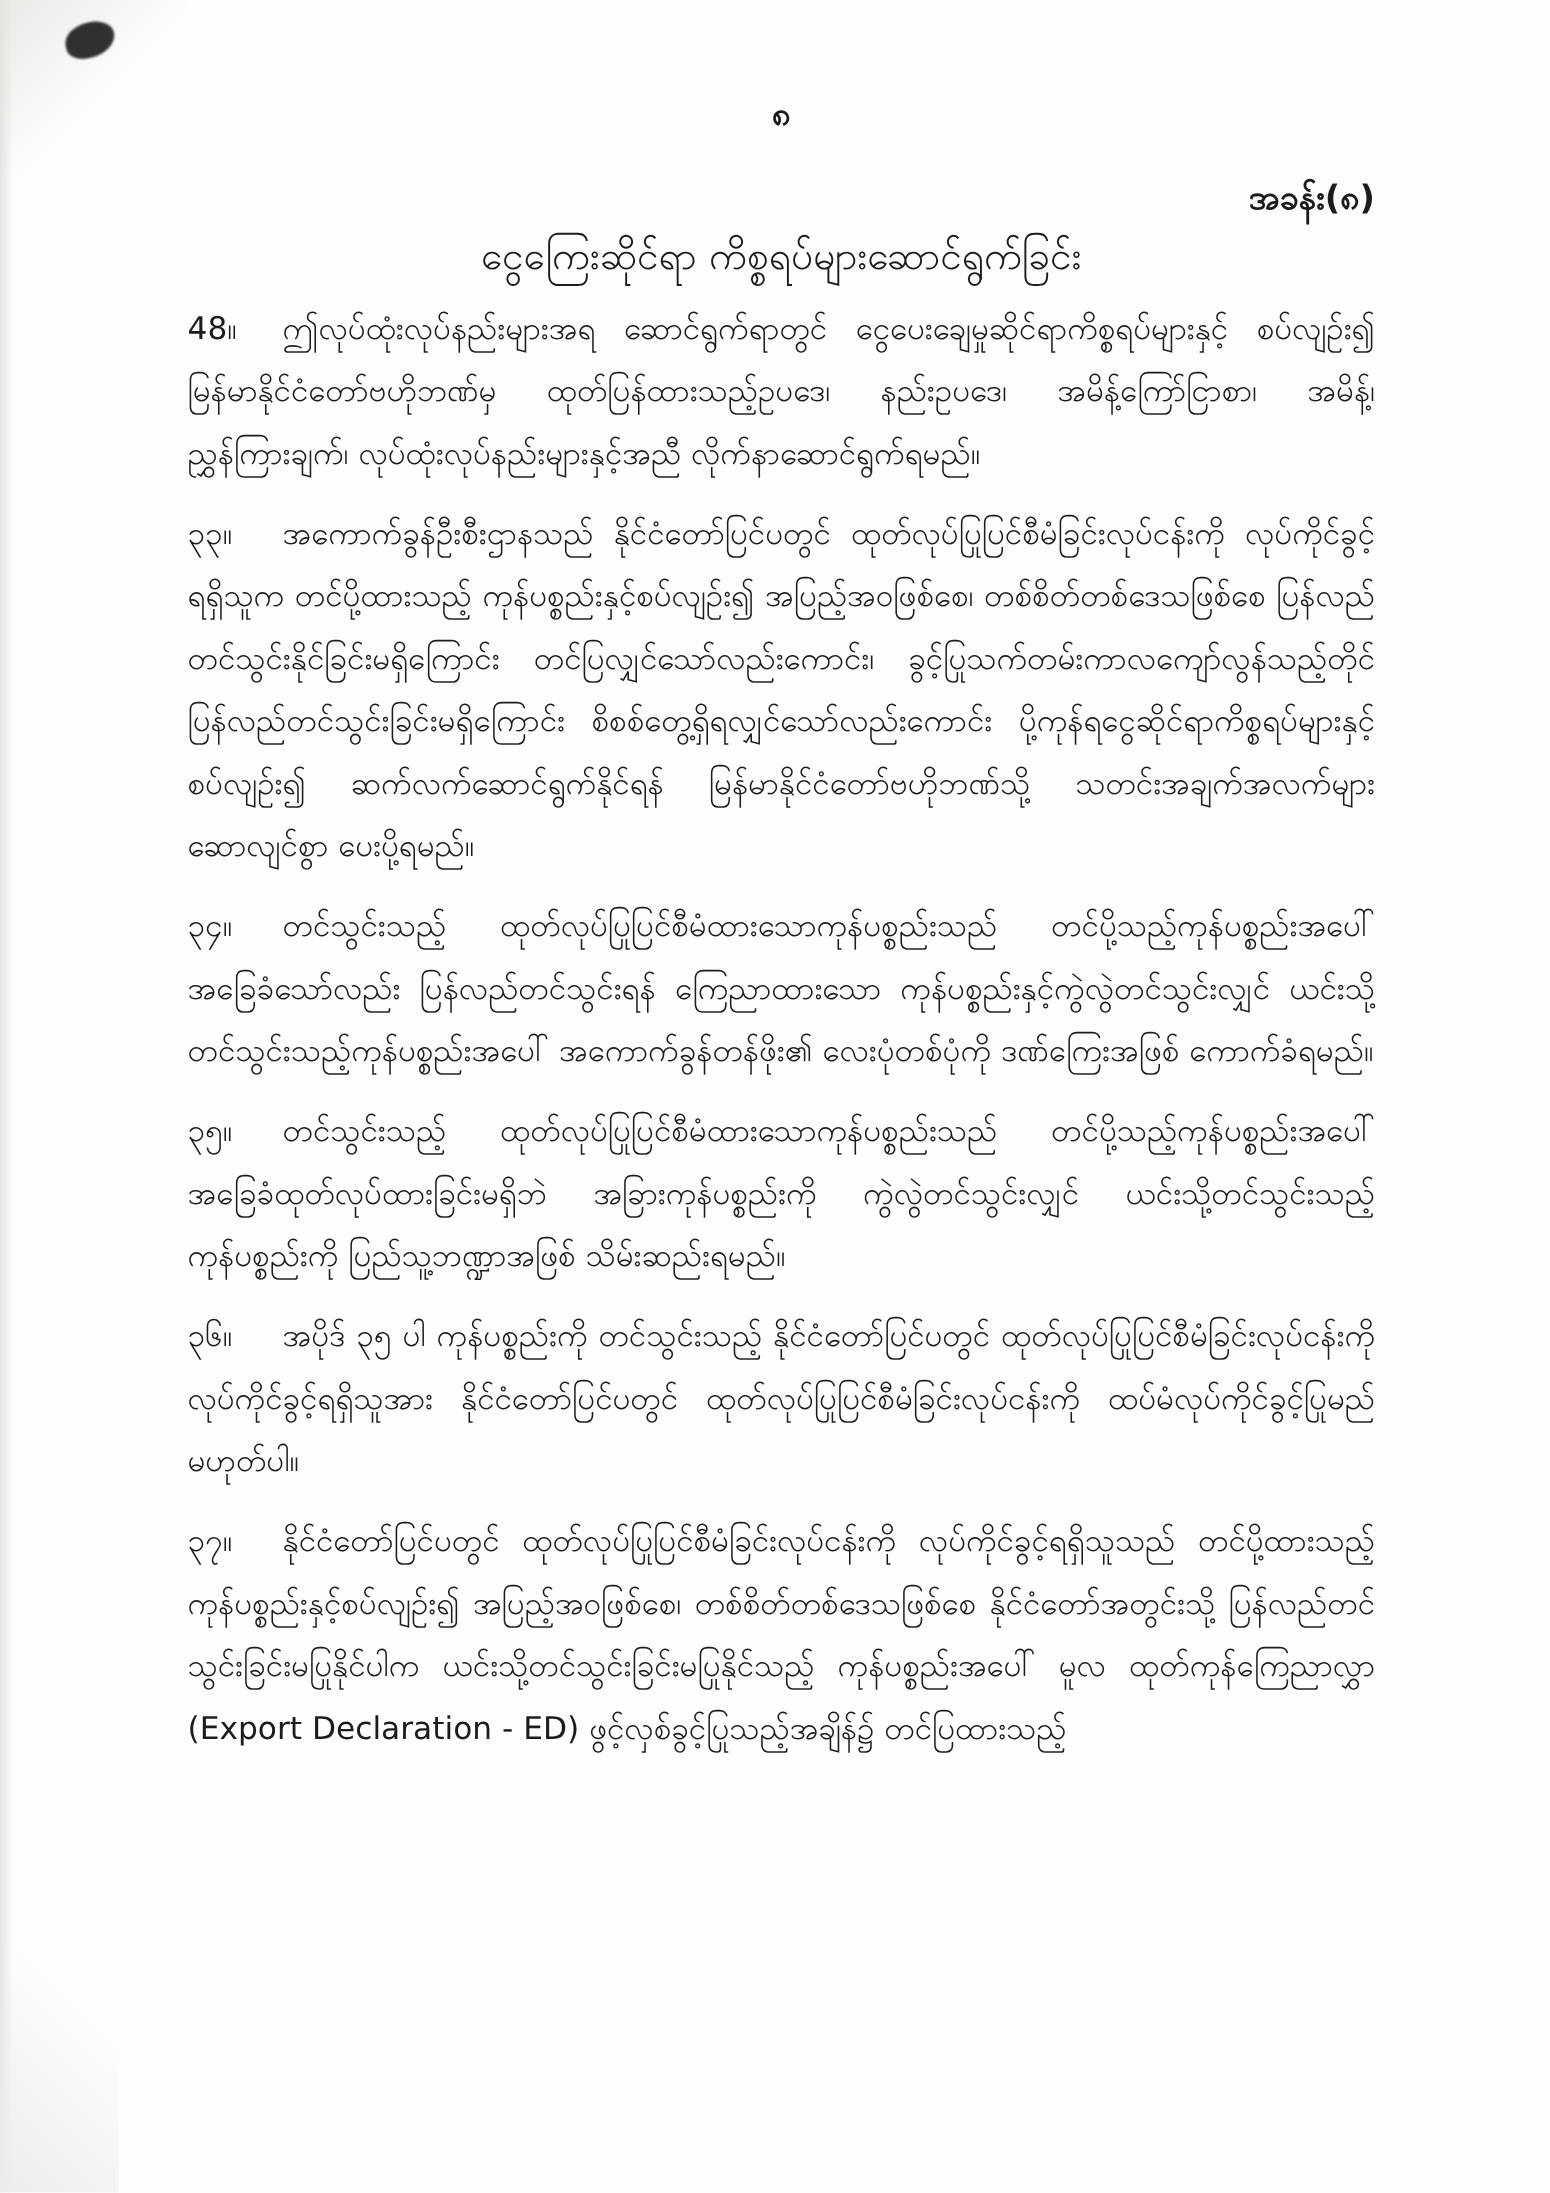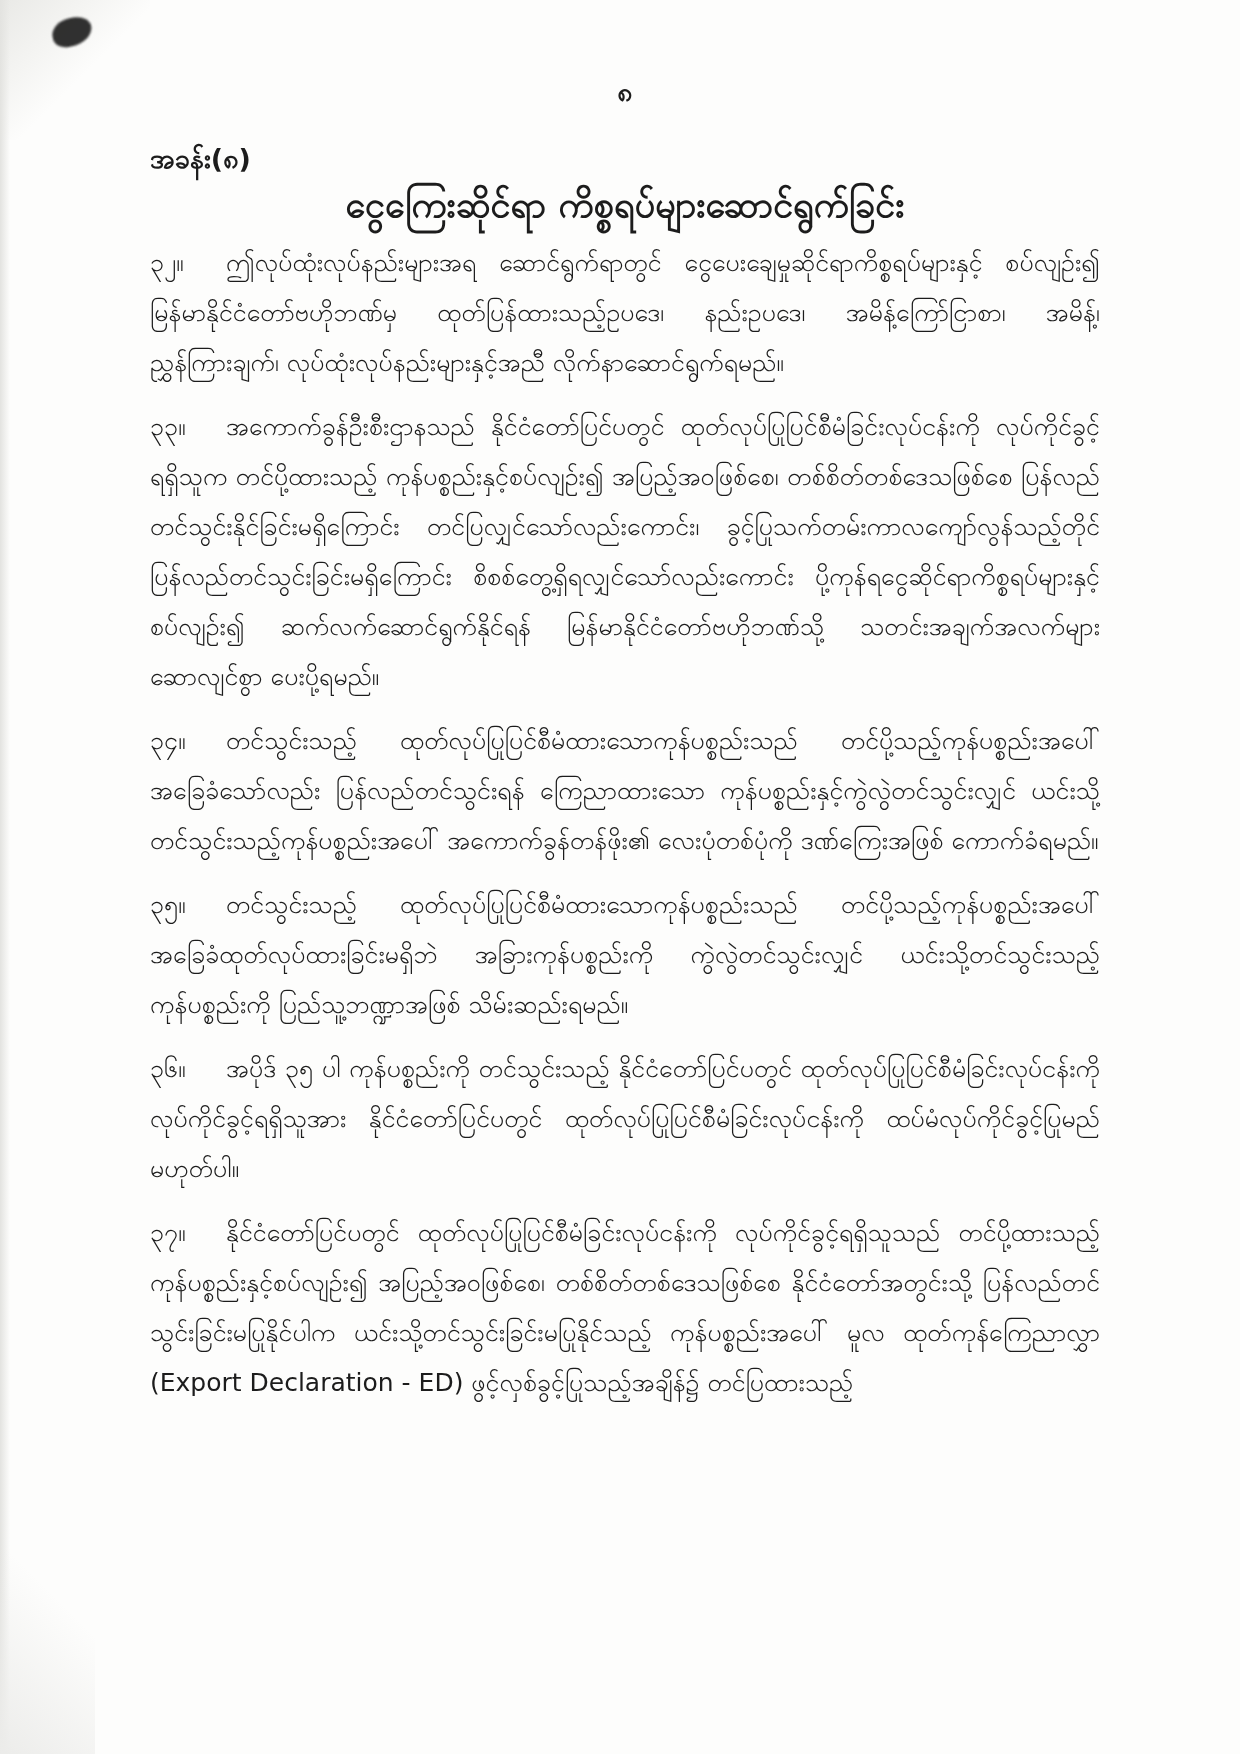--- a/index.html
+++ b/index.html
@@ -56,30 +56,30 @@
     pointer-events: none;
   }
   .page-number {
     text-align: center;
     font-size: 26px;
     font-weight: bold;
     line-height: 36px;
     margin-bottom: 26px;
   }
   .chapter-heading {
-    text-align: left;
+    text-align: right;
     font-size: 27px;
     font-weight: bold;
     line-height: 46px;
     margin-top: 14px;
   }
   .chapter-subtitle {
     text-align: center;
-    font-size: 36px;
-    font-weight: bold;
+    font-size: 31px;
+    font-weight: normal;
     line-height: 46px;
     margin-bottom: 10px;
   }
   .para {
     font-size: 25px;
     line-height: 50px;
     text-align: justify;
     margin: 0 0 14px 0;
   }
   .para-num {
@@ -96,21 +96,21 @@
   <div class="corner-mark"></div>
   <div class="edge-shade-left"></div>
   <div class="bottom-left-shade"></div>
 
   <div class="page-number">၈</div>
 
   <div class="chapter-heading">အခန်း(၈)</div>
   <div class="chapter-subtitle">ငွေကြေးဆိုင်ရာ ကိစ္စရပ်များဆောင်ရွက်ခြင်း</div>
 
   <div class="para">
-    <span class="para-num">၃၂။</span><span>ဤလုပ်ထုံးလုပ်နည်းများအရ ဆောင်ရွက်ရာတွင် ငွေပေးချေမှုဆိုင်ရာကိစ္စရပ်များနှင့် စပ်လျဉ်း၍ မြန်မာနိုင်ငံတော်ဗဟိုဘဏ်မှ ထုတ်ပြန်ထားသည့်ဥပဒေ၊ နည်းဥပဒေ၊ အမိန့်ကြော်ငြာစာ၊ အမိန့်၊ ညွှန်ကြားချက်၊ လုပ်ထုံးလုပ်နည်းများနှင့်အညီ လိုက်နာဆောင်ရွက်ရမည်။</span>
+    <span class="para-num">48။</span><span>ဤလုပ်ထုံးလုပ်နည်းများအရ ဆောင်ရွက်ရာတွင် ငွေပေးချေမှုဆိုင်ရာကိစ္စရပ်များနှင့် စပ်လျဉ်း၍ မြန်မာနိုင်ငံတော်ဗဟိုဘဏ်မှ ထုတ်ပြန်ထားသည့်ဥပဒေ၊ နည်းဥပဒေ၊ အမိန့်ကြော်ငြာစာ၊ အမိန့်၊ ညွှန်ကြားချက်၊ လုပ်ထုံးလုပ်နည်းများနှင့်အညီ လိုက်နာဆောင်ရွက်ရမည်။</span>
   </div>
 
   <div class="para">
     <span class="para-num">၃၃။</span><span>အကောက်ခွန်ဦးစီးဌာနသည် နိုင်ငံတော်ပြင်ပတွင် ထုတ်လုပ်ပြုပြင်စီမံခြင်းလုပ်ငန်းကို လုပ်ကိုင်ခွင့်ရရှိသူက တင်ပို့ထားသည့် ကုန်ပစ္စည်းနှင့်စပ်လျဉ်း၍ အပြည့်အဝဖြစ်စေ၊ တစ်စိတ်တစ်ဒေသဖြစ်စေ ပြန်လည်တင်သွင်းနိုင်ခြင်းမရှိကြောင်း တင်ပြလျှင်သော်လည်းကောင်း၊ ခွင့်ပြုသက်တမ်းကာလကျော်လွန်သည့်တိုင် ပြန်လည်တင်သွင်းခြင်းမရှိကြောင်း စိစစ်တွေ့ရှိရလျှင်သော်လည်းကောင်း ပို့ကုန်ရငွေဆိုင်ရာကိစ္စရပ်များနှင့်စပ်လျဉ်း၍ ဆက်လက်ဆောင်ရွက်နိုင်ရန် မြန်မာနိုင်ငံတော်ဗဟိုဘဏ်သို့ သတင်းအချက်အလက်များ ဆောလျင်စွာ ပေးပို့ရမည်။</span>
   </div>
 
 
   <div class="para">
     <span class="para-num">၃၄။</span><span>တင်သွင်းသည့် ထုတ်လုပ်ပြုပြင်စီမံထားသောကုန်ပစ္စည်းသည် တင်ပို့သည့်ကုန်ပစ္စည်းအပေါ် အခြေခံသော်လည်း ပြန်လည်တင်သွင်းရန် ကြေညာထားသော ကုန်ပစ္စည်းနှင့်ကွဲလွဲတင်သွင်းလျှင် ယင်းသို့တင်သွင်းသည့်ကုန်ပစ္စည်းအပေါ် အကောက်ခွန်တန်ဖိုး၏ လေးပုံတစ်ပုံကို ဒဏ်ကြေးအဖြစ် ကောက်ခံရမည်။</span>
   </div>

